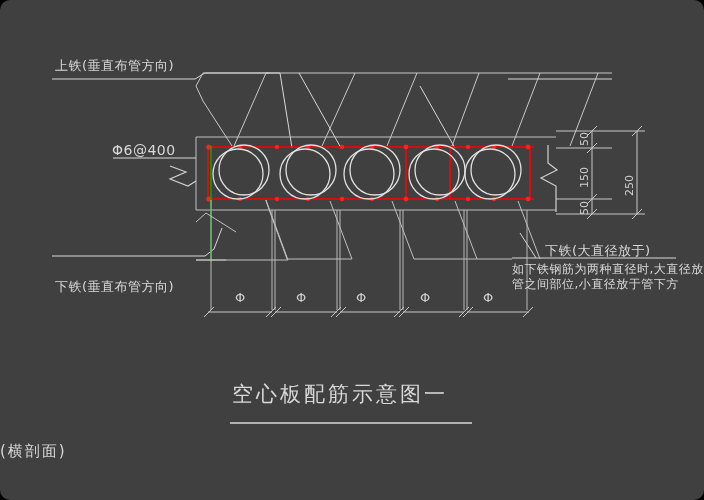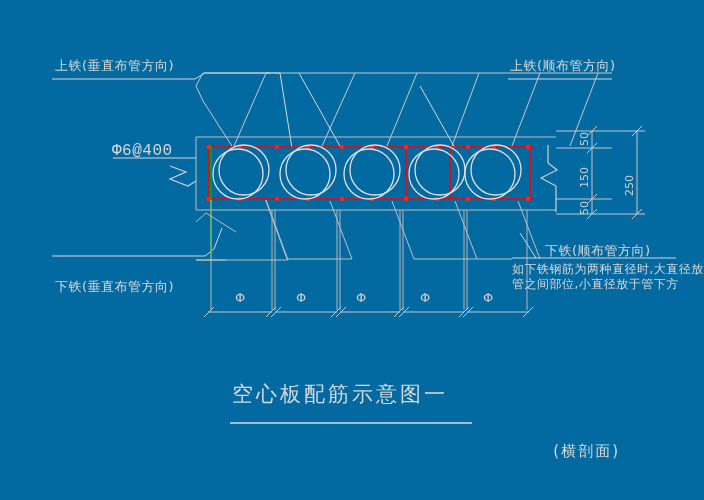--- a/index.html
+++ b/index.html
@@ -10,21 +10,22 @@
   body {
     width: 704px;
     height: 500px;
     overflow: hidden;
     font-family: "DejaVu Sans", sans-serif;
   }
   #canvas-root {
     position: relative;
     width: 704px;
     height: 500px;
-    background: #0369a1;
+    background: #404040;
+    border-radius: 10px;
   }
   svg#cad {
     position: absolute;
     left: 0;
     top: 0;
     width: 704px;
     height: 500px;
     display: block;
   }
   .cad-label {
@@ -33,23 +34,23 @@
     font-family: "DejaVu Sans", sans-serif;
     white-space: nowrap;
     letter-spacing: 0.5px;
     line-height: 1.18;
   }
   .lbl-top-left   { left: 55px;  top: 58px;  font-size: 13px; }
   .lbl-top-right  { left: 510px; top: 58px;  font-size: 13px; }
   .lbl-bot-left   { left: 55px;  top: 236px; font-size: 13px; margin-top: 43px; }
   .lbl-bot-right  { left: 545px; top: 243px; font-size: 13px; }
   .lbl-note       { left: 512px; top: 262px; font-size: 12px; text-align: left; line-height: 1.25; }
-  .lbl-spacing    { left: 112px; top: 142px; font-size: 16px; font-family: Liberation Mono, monospace; }
+  .lbl-spacing    { left: 112px; top: 142px; font-size: 14px; }
   .lbl-title      { left: 0px;   top: 382px; width: 680px; text-align: center; font-size: 21px; letter-spacing: 3px; }
-  .lbl-subtitle   { left: 0px;   top: 443px; width: 620px; text-align: right; font-size: 15px; letter-spacing: 2px; }
+  .lbl-subtitle   { left: 0px;   top: 443px; width: 620px; text-align: left; font-size: 15px; letter-spacing: 2px; }
   .dim-v {
     position: absolute;
     color: #d0d0d0;
     font-size: 11px;
     font-family: "DejaVu Sans", sans-serif;
     transform: rotate(-90deg);
     transform-origin: left top;
     white-space: nowrap;
   }
   .phi-mark {
@@ -240,25 +241,24 @@
     </g>
 
     <g>
       <line x1="230" y1="423" x2="472" y2="423" stroke="#d8d8d8" stroke-width="1.6"></line>
     </g>
 
   </svg>
 
   <div class="cad-label lbl-top-left">上铁(垂直布管方向)</div>
 
-  <div class="cad-label lbl-top-right">上铁(顺布管方向)</div>
 
   <div class="cad-label lbl-bot-left">下铁(垂直布管方向)</div>
 
-  <div class="cad-label lbl-bot-right">下铁(顺布管方向)</div>
+  <div class="cad-label lbl-bot-right">下铁(大直径放于)</div>
 
   <div class="cad-label lbl-note">
     <div>如下铁钢筋为两种直径时,大直径放于</div>
     <div>管之间部位,小直径放于管下方</div>
   </div>
 
   <div class="cad-label lbl-spacing">Φ6@400</div>
 
   <div class="cad-label lbl-title">空心板配筋示意图一</div>
 

